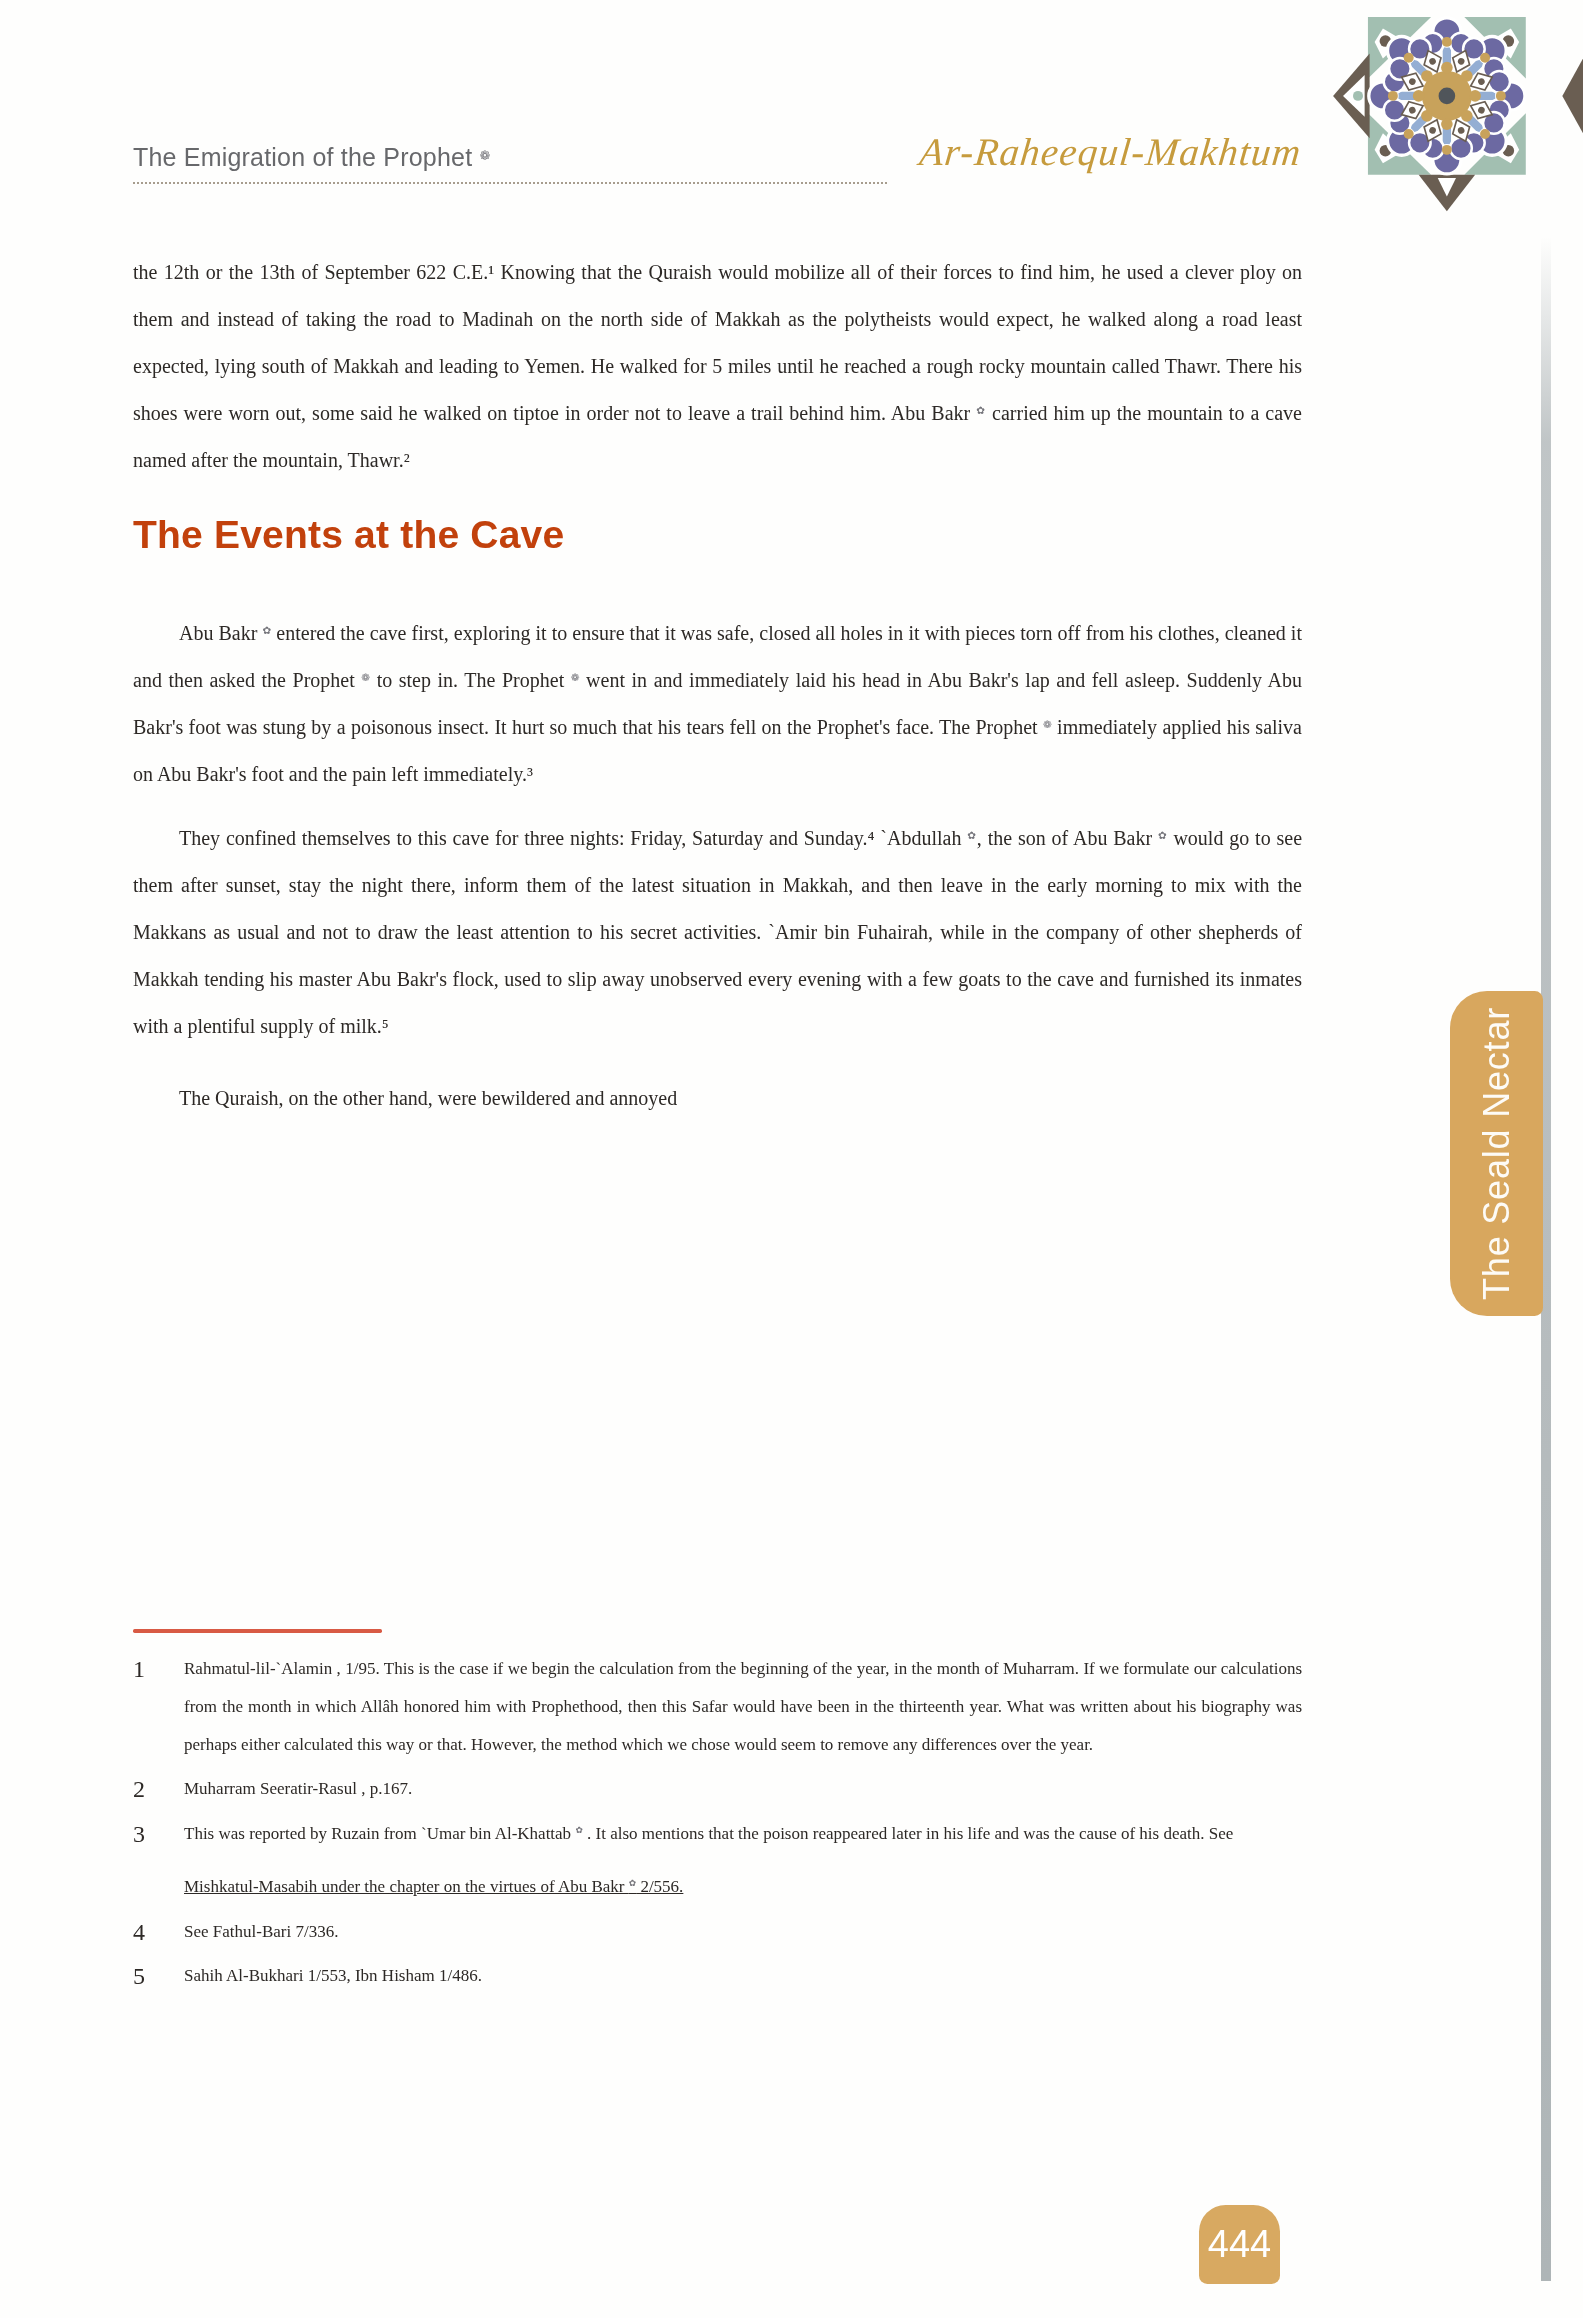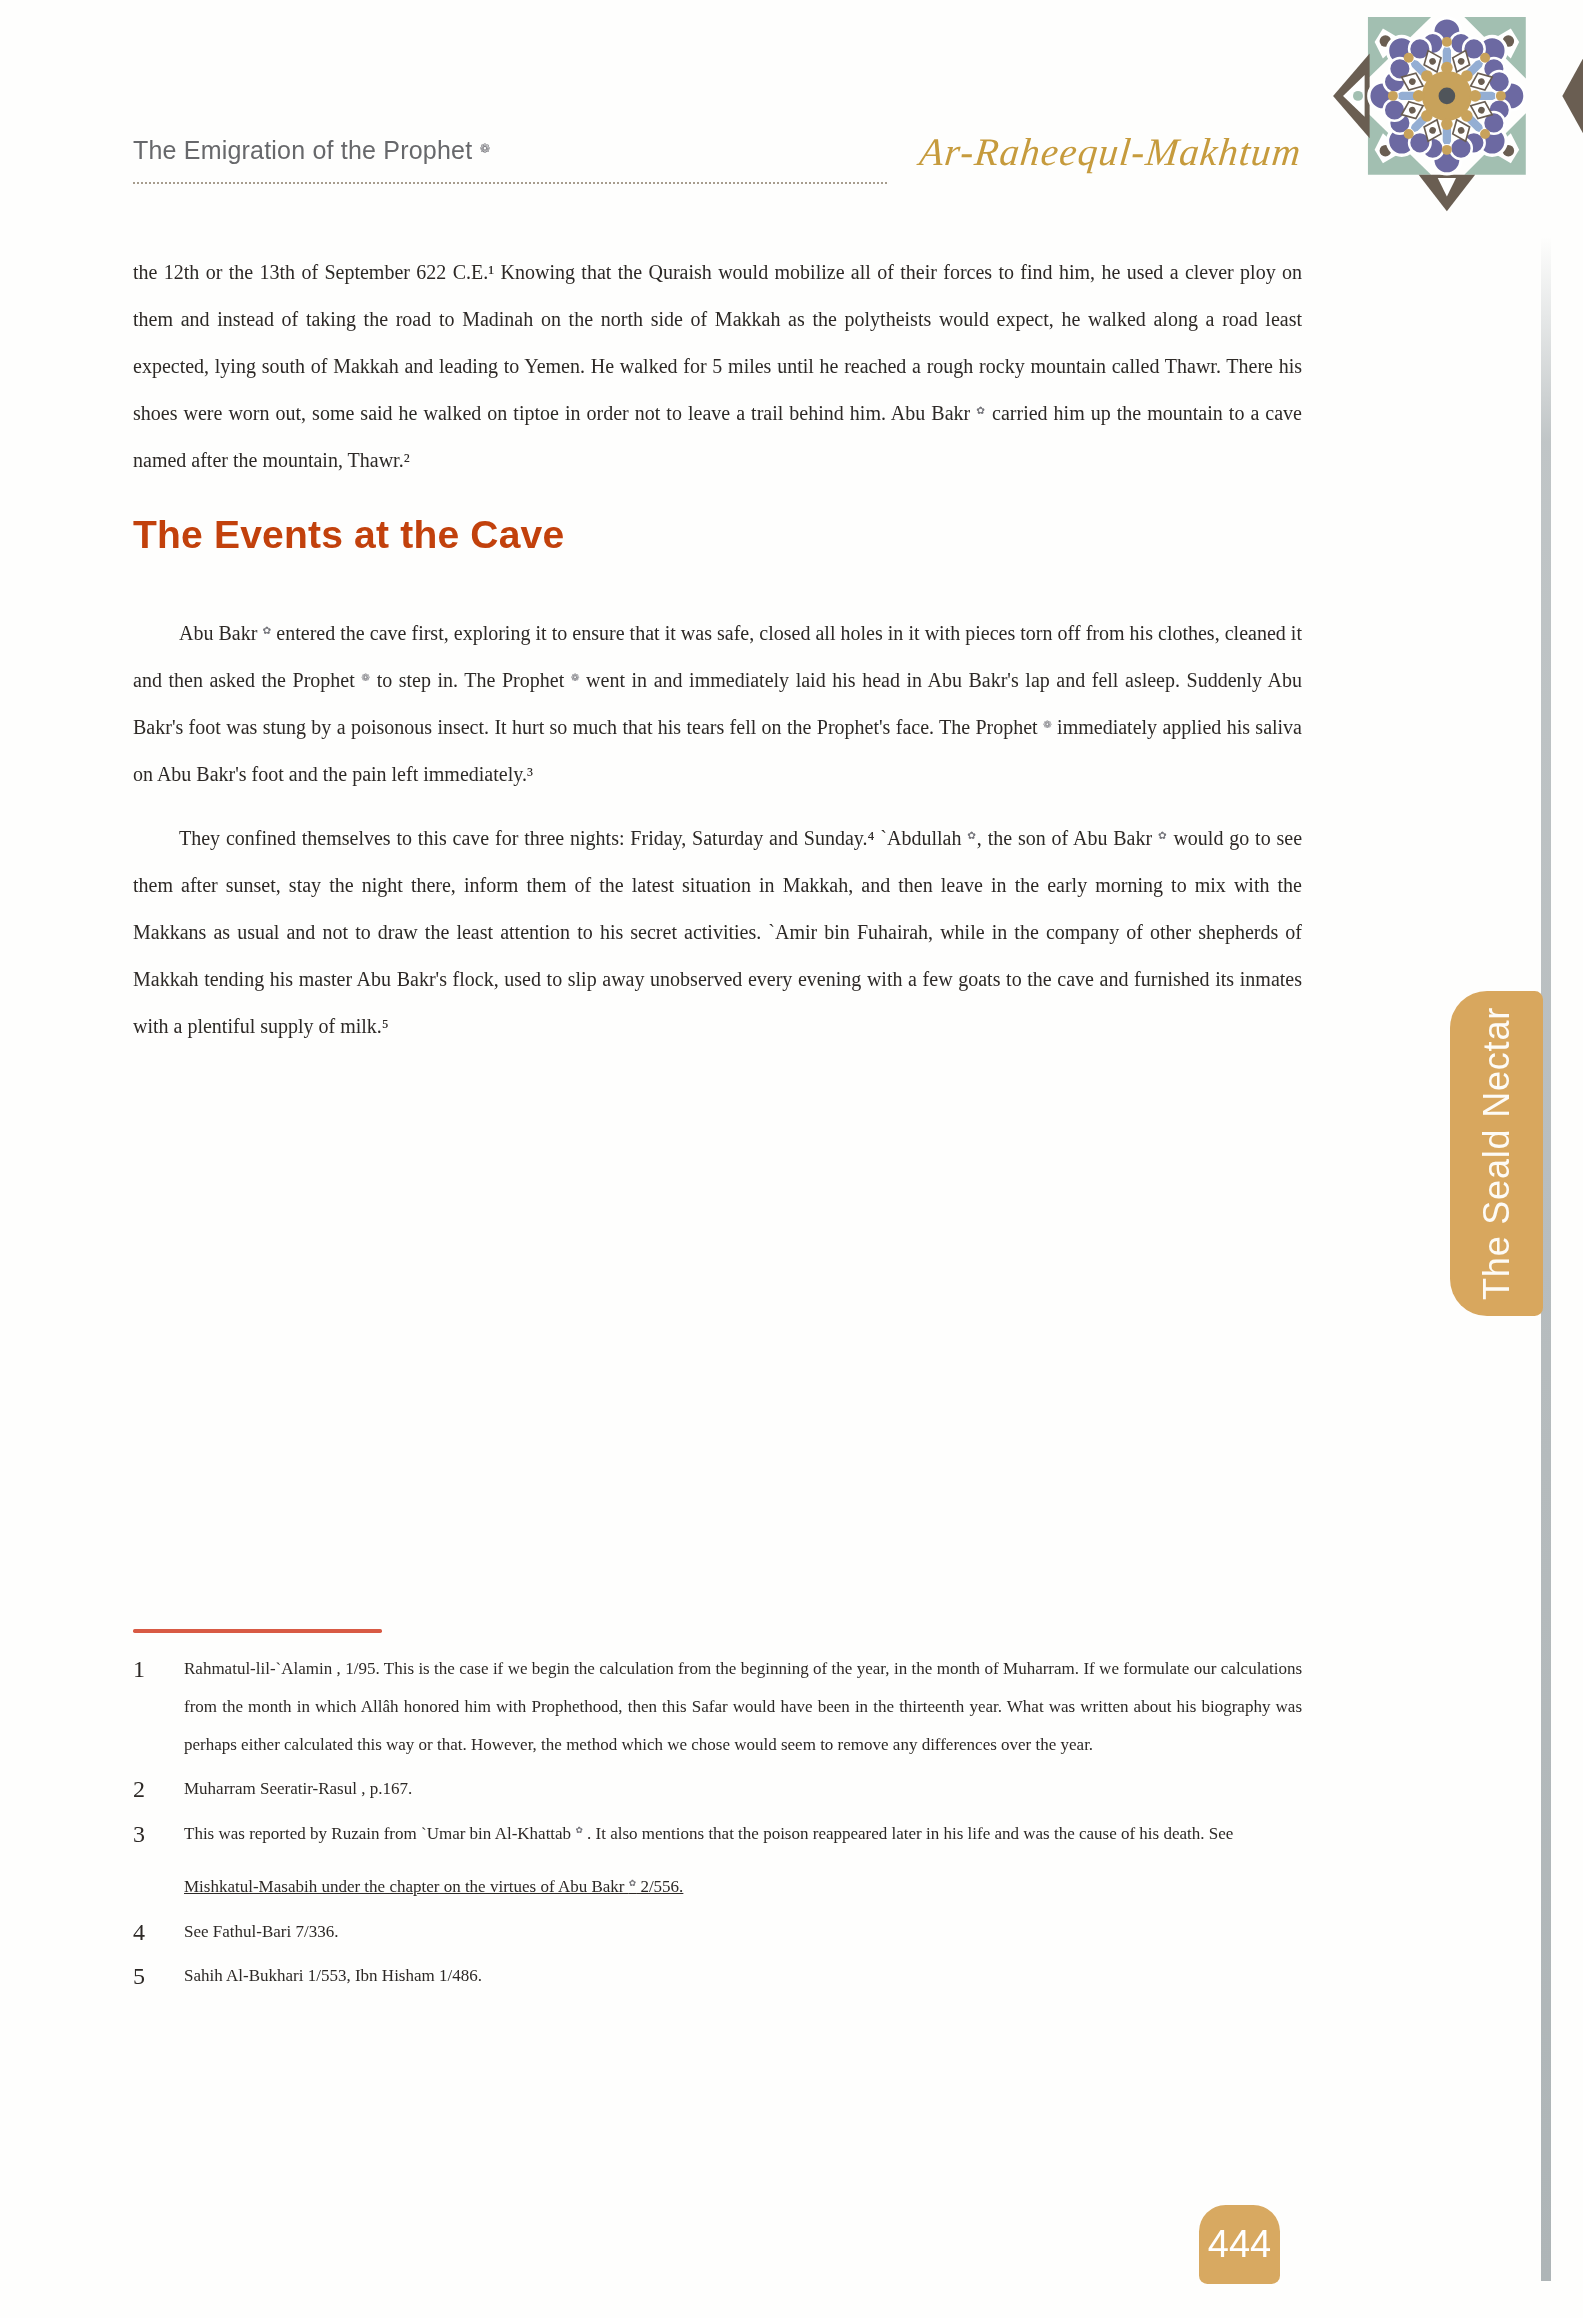--- a/index.html
+++ b/index.html
@@ -8,21 +8,21 @@
     width:1584px;height:2319px;
     background:#fefefd;
     overflow:hidden;
     font-family:"Liberation Serif","DejaVu Serif",serif;
     color:#2d2926;
   }
 
   
   .header{position:absolute;left:133px;top:131px;width:1169px;height:75px;}
   .chapter-title{
-    position:absolute;left:0;top:5px;
+    position:absolute;left:0;top:12px;
     font-family:"Liberation Sans","DejaVu Sans",sans-serif;
     font-size:25px;color:#67686b;letter-spacing:0.2px;
   }
   .dotted-rule{
     position:absolute;left:0;top:51px;width:754px;height:0;
     border-top:2.5px dotted #a79d8e;
   }
   .book-script{
     position:absolute;right:0;top:-1.7px;
     font-family:"Liberation Serif","DejaVu Serif",serif;
@@ -251,20 +251,21 @@
       </g>
       <circle cx="137" cy="107" r="10" fill="#50555a"></circle>
     </g>
   </svg>
 
   <div class="body-col">
     <p class="body-p rich">the 12th or the 13th of September 622 C.E.¹ Knowing that the Quraish would mobilize all of their forces to find him, he used a clever ploy on them and instead of taking the road to Madinah on the north side of Makkah as the polytheists would expect, he walked along a road least expected, lying south of Makkah and leading to Yemen. He walked for 5 miles until he reached a rough rocky mountain called Thawr. There his shoes were worn out, some said he walked on tiptoe in order not to leave a trail behind him. Abu Bakr <span class="hon">✿</span> carried him up the mountain to a cave named after the mountain, Thawr.²</p>
     <h2 class="section-heading">The Events at the Cave</h2>
     <p class="body-p rich indent p2">Abu Bakr <span class="hon">✿</span> entered the cave first, exploring it to ensure that it was safe, closed all holes in it with pieces torn off from his clothes, cleaned it and then asked the Prophet <span class="hon">❁</span> to step in. The Prophet <span class="hon">❁</span> went in and immediately laid his head in Abu Bakr's lap and fell asleep. Suddenly Abu Bakr's foot was stung by a poisonous insect. It hurt so much that his tears fell on the Prophet's face. The Prophet <span class="hon">❁</span> immediately applied his saliva on Abu Bakr's foot and the pain left immediately.³</p>
     <p class="body-p rich indent p3">They confined themselves to this cave for three nights: Friday, Saturday and Sunday.⁴ `Abdullah <span class="hon">✿</span>, the son of Abu Bakr <span class="hon">✿</span> would go to see them after sunset, stay the night there, inform them of the latest situation in Makkah, and then leave in the early morning to mix with the Makkans as usual and not to draw the least attention to his secret activities. `Amir bin Fuhairah, while in the company of other shepherds of Makkah tending his master Abu Bakr's flock, used to slip away unobserved every evening with a few goats to the cave and furnished its inmates with a plentiful supply of milk.⁵</p>
+    <p class="body-p rich indent p4">The Quraish, on the other hand, were bewildered and annoyed</p>
   </div>
 
   <div class="footnotes">
     <div class="fn-rule"></div>
     <div class="fn-list" id="fn-list">
         <div class="fn-row">
           <div class="fn-num">1</div>
           <div class="fn-text rich">Rahmatul-lil-`Alamin , 1/95. This is the case if we begin the calculation from the beginning of the year, in the month of Muharram. If we formulate our calculations from the month in which Allâh honored him with Prophethood, then this Safar would have been in the thirteenth year. What was written about his biography was perhaps either calculated this way or that. However, the method which we chose would seem to remove any differences over the year.</div>
         </div>
         <div class="fn-row">

